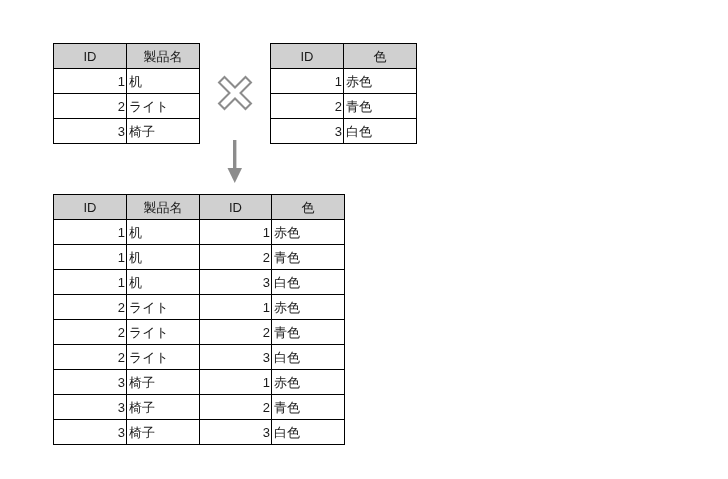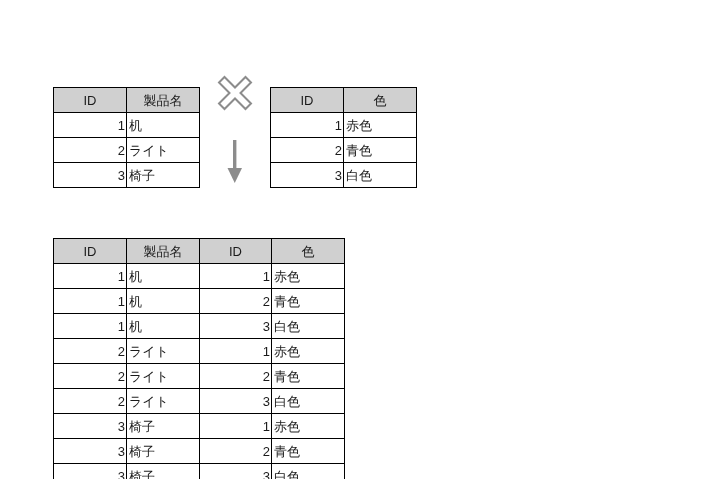--- a/index.html
+++ b/index.html
@@ -26,21 +26,20 @@
 
   
   .db-table {
     position: absolute;
     border-collapse: collapse;
     table-layout: fixed;
     background: #ffffff;
     font-size: 13px;
     line-height: 1;
     color: #1a1a1a;
-    margin-top: 44px;
   }
   .db-table th,
   .db-table td {
     border: 1px solid #000000;
     height: 25px;
     box-sizing: border-box;
     padding: 0;
     font-weight: normal;
     font-size: 13px;
     overflow: hidden;

